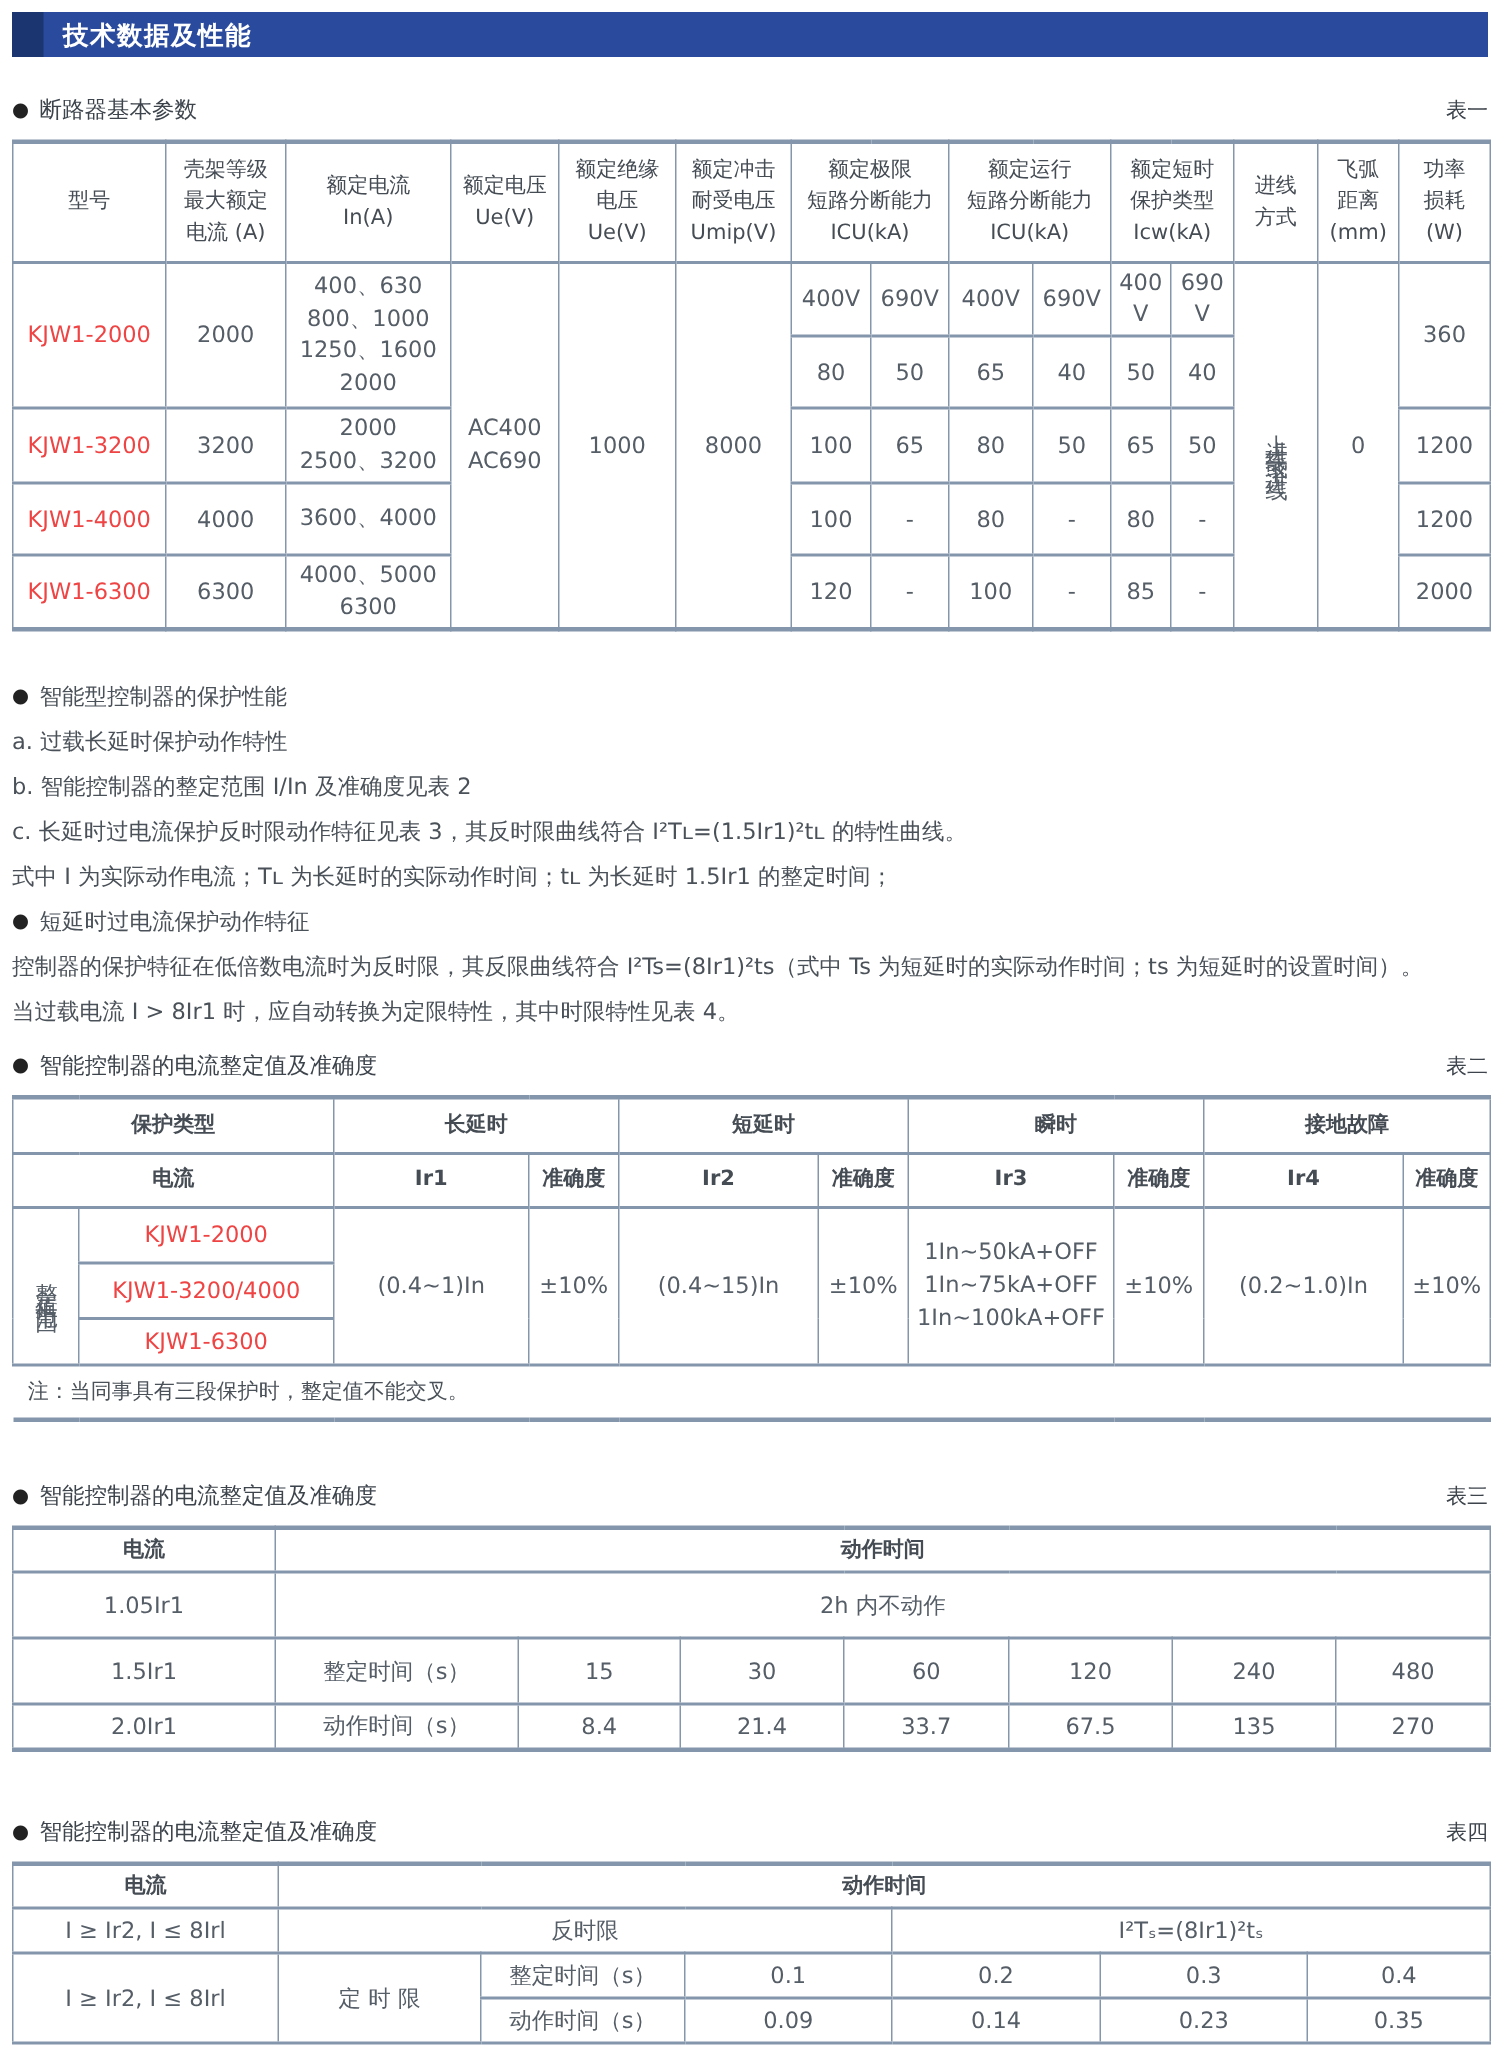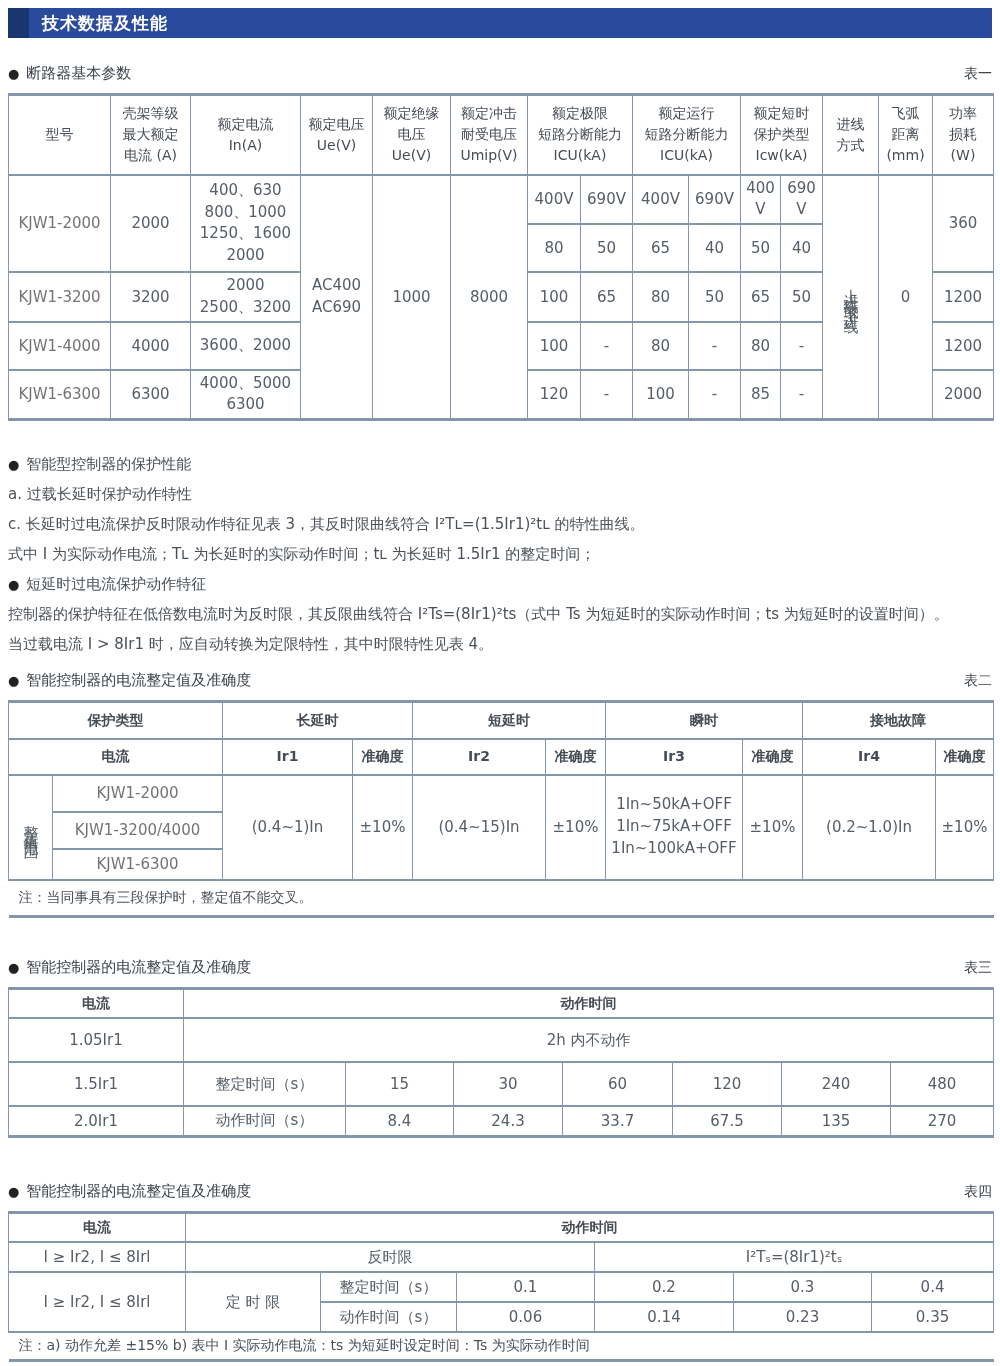--- a/index.html
+++ b/index.html
@@ -33,21 +33,21 @@
   }
   table.t td{
     border-left:1px solid #8496ac;border-right:1px solid #8496ac;
     border-top:2px solid #8496ac;border-bottom:2px solid #8496ac;
     text-align:center;vertical-align:middle;
     font-size:15px;color:#555d66;padding:2px 2px;overflow:hidden;
   }
   table.t td.pre{white-space:pre-line;line-height:1.45;}
   table.t td.hd{color:#454c54;white-space:pre-line;line-height:1.5;font-size:14px;}
   table.t td.bold{font-weight:bold;}
-  table.t td.model{color:#737373;}
+  table.t td.model{color:#ef4444;}
   table.t td.note{
     text-align:left;padding:8px 4px 8px 10px;font-size:14px;color:#4a5158;
     border-left:none;border-right:none;
   }
   .vtext{
     writing-mode:vertical-lr;text-orientation:upright;
     display:inline-block;letter-spacing:5px;line-height:1;color:#555d66;
   }
   
   .textblock{margin:34px 8px 0 8px;}
@@ -169,21 +169,21 @@
       <td>65</td>
       <td>80</td>
       <td>50</td>
       <td>65</td>
       <td>50</td>
       <td>1200</td>
     </tr>
     <tr style="height:48px">
       <td class="model">KJW1-4000</td>
       <td>4000</td>
-      <td class="pre">3600、2000</td>
+      <td class="pre">3600、4000</td>
       <td>100</td>
       <td>-</td>
       <td>80</td>
       <td>-</td>
       <td>80</td>
       <td>-</td>
       <td>1200</td>
     </tr>
     <tr style="height:48px">
       <td class="model">KJW1-6300</td>
@@ -200,20 +200,21 @@
     </tr>
   </tbody>
     </table>
 
   <div class="textblock">
     <div class="line sec-line">
       <span class="bullet">●</span>
       <span>智能型控制器的保护性能</span>
     </div>
     <div class="line">a. 过载长延时保护动作特性</div>
+    <div class="line">b. 智能控制器的整定范围 I/In 及准确度见表 2</div>
     <div class="line">c. 长延时过电流保护反时限动作特征见表 3，其反时限曲线符合 I²Tʟ=(1.5Ir1)²tʟ 的特性曲线。</div>
     <div class="line">式中 I 为实际动作电流；Tʟ 为长延时的实际动作时间；tʟ 为长延时 1.5Ir1 的整定时间；</div>
     <div class="line sec-line">
       <span class="bullet">●</span>
       <span>短延时过电流保护动作特征</span>
     </div>
     <div class="line">控制器的保护特征在低倍数电流时为反时限，其反限曲线符合 I²Ts=(8Ir1)²ts（式中 Ts 为短延时的实际动作时间；ts 为短延时的设置时间）。</div>
     <div class="line">当过载电流 I &gt; 8Ir1 时，应自动转换为定限特性，其中时限特性见表 4。</div>
   </div>
 
@@ -318,21 +319,21 @@
       <td>30</td>
       <td>60</td>
       <td>120</td>
       <td>240</td>
       <td>480</td>
     </tr>
     <tr style="height:30px">
       <td>2.0Ir1</td>
       <td>动作时间（s）</td>
       <td>8.4</td>
-      <td>24.3</td>
+      <td>21.4</td>
       <td>33.7</td>
       <td>67.5</td>
       <td>135</td>
       <td>270</td>
     </tr>
   </tbody>
     </table>
 
   <div class="section-head mt-s6">
     <div class="sec-title">
@@ -366,21 +367,21 @@
       <td rowspan="2">I ≥ Ir2, I ≤ 8Irl</td>
       <td rowspan="2">定 时 限</td>
       <td>整定时间（s）</td>
       <td>0.1</td>
       <td>0.2</td>
       <td>0.3</td>
       <td>0.4</td>
     </tr>
     <tr style="height:30px">
       <td>动作时间（s）</td>
-      <td>0.06</td>
+      <td>0.09</td>
       <td>0.14</td>
       <td>0.23</td>
       <td>0.35</td>
     </tr>
     <tr style="height:24px">
       <td class="note" colspan="7" style="padding-top:4px;padding-bottom:4px">注：a) 动作允差 ±15%  b) 表中 I 实际动作电流：ts 为短延时设定时间：Ts 为实际动作时间</td>
     </tr>
   </tbody>
     </table>
 

